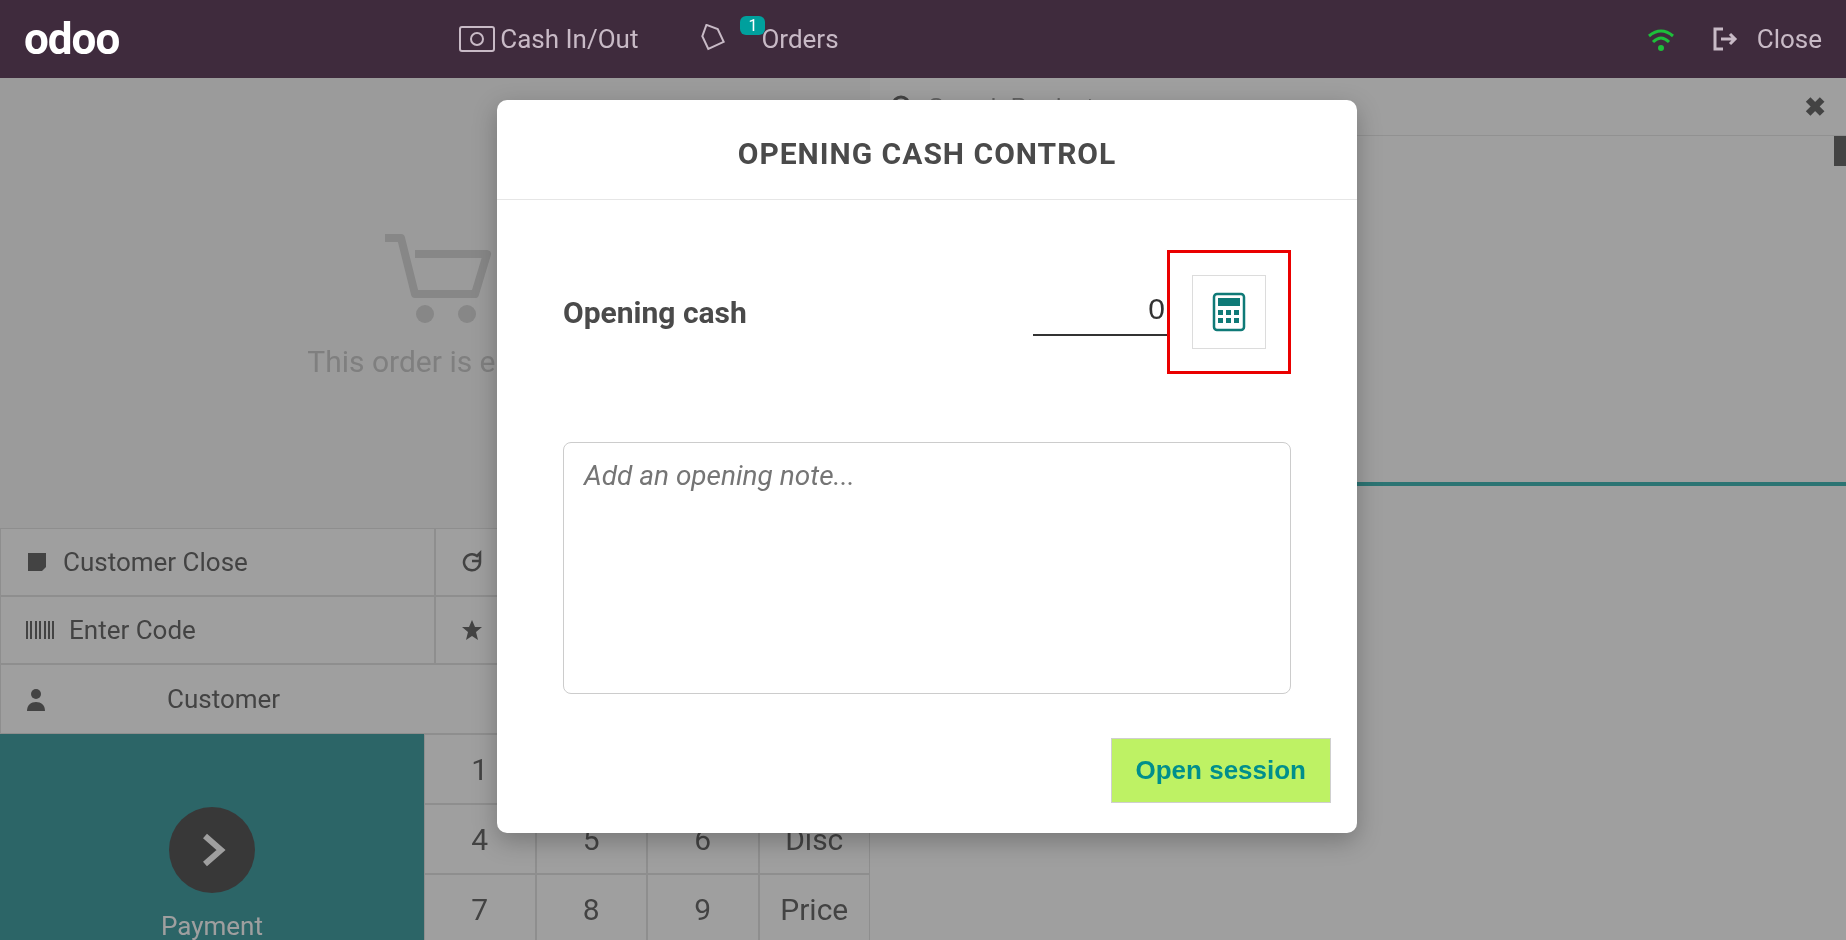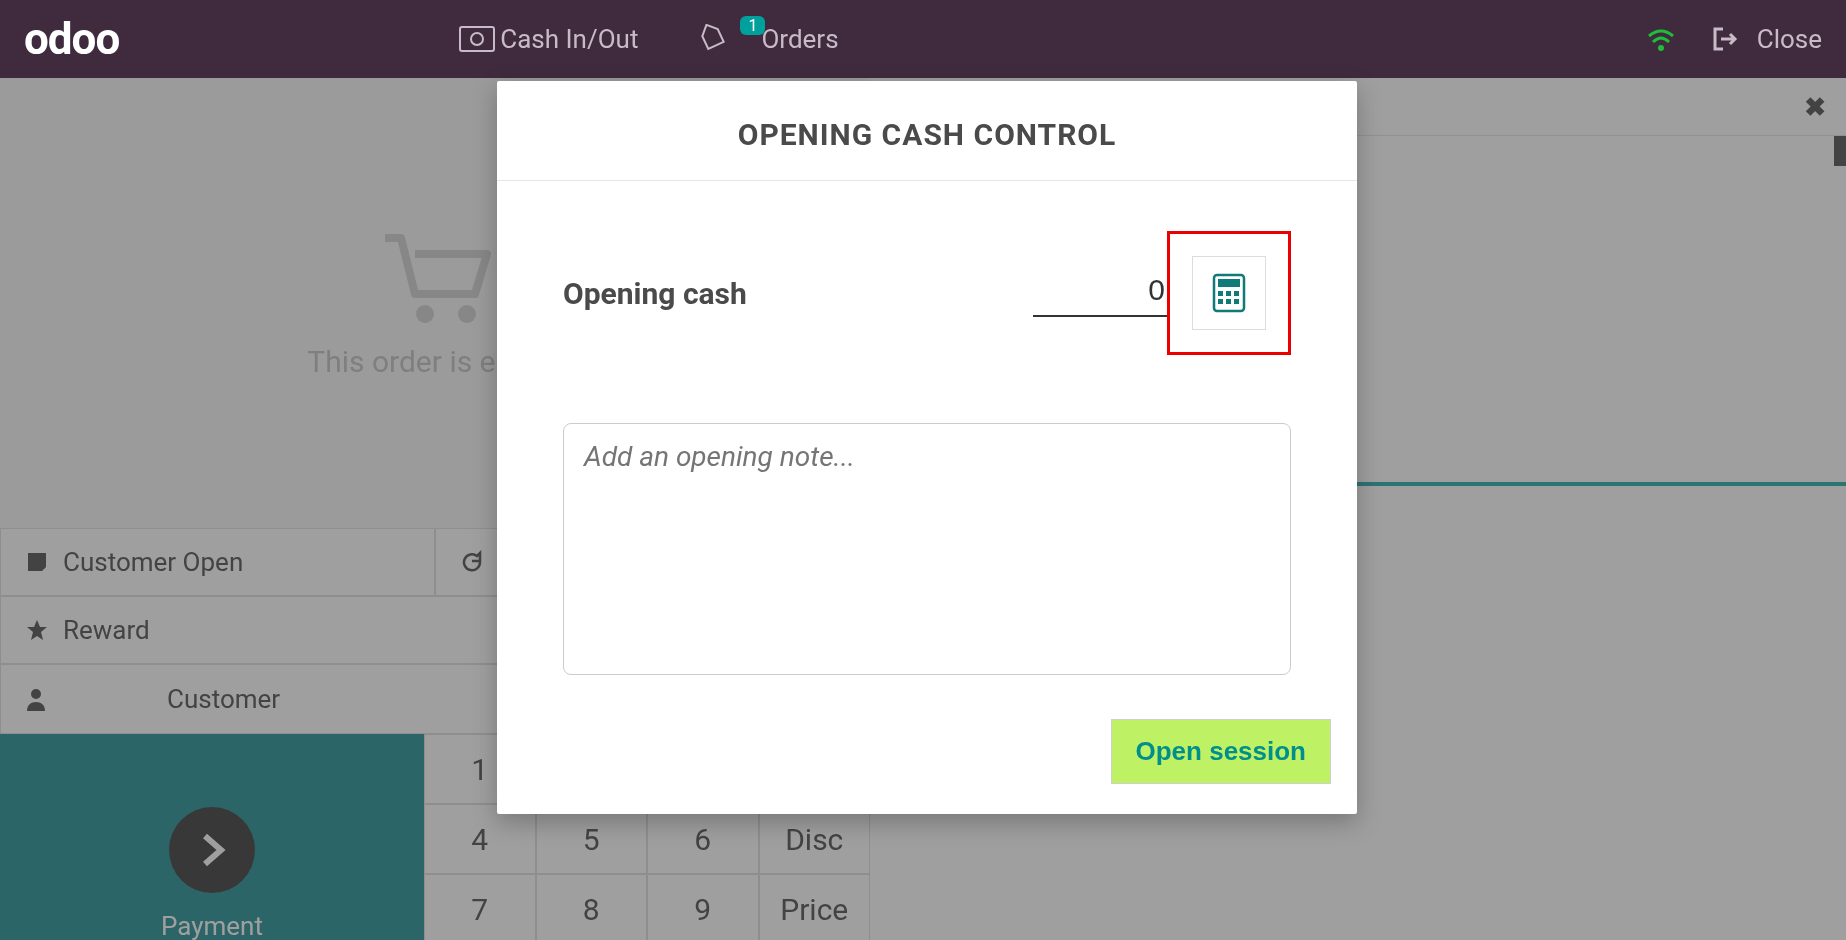--- a/index.html
+++ b/index.html
@@ -64,21 +64,21 @@
   .divider-green { height:4px; background:#00a09d; margin:0;}
   .prod-grid { padding:0 0 0 0; display:flex; gap:0;}
   .prod-card { width:228px; border-right:1px solid #e0e0e0; padding:6px;}
   .prod-img { width:100%; height:172px; background:#eee; border-radius:8px;}
   .prod-img.burger { background:linear-gradient(#f6c24a 40%, #8b4513 60%, #5d7a2e 80%);}
   .prod-name { font-size:22px; margin:8px 0 2px; color:#333;}
   .prod-price { font-size:22px; color:#333;}
 
   
   .overlay { position:absolute; top:78px; left:0; right:0; bottom:0; background:rgba(80,80,80,0.55);}
-  .modal { position:absolute; top:81px; left:497px; width:860px; background:#fff; box-shadow:0 8px 24px rgba(0,0,0,0.25); border-radius:2px;}
+  .modal { position:absolute; top:100px; left:497px; width:860px; background:#fff; box-shadow:0 8px 24px rgba(0,0,0,0.25); border-radius:10px;}
   .modal-title { text-align:center; font-size:30px; font-weight:700; color:#4a4a4a; padding:36px 0 28px; letter-spacing:1px; border-bottom:1px solid #e6e6e6;}
   .modal-body { padding:50px 66px 20px;}
   .cash-row { display:flex; align-items:center; margin-bottom:68px;}
   .cash-label { font-size:30px; font-weight:700; color:#4a4a4a; flex:1;}
   .cash-input { width:134px; border:none; border-bottom:2px solid #333; text-align:right; font-size:30px; padding:4px 2px 8px; outline:none; color:#333;}
   .calc-highlight { border:3px solid #ea0000; padding:22px; }
   .calc-btn { width:74px; height:74px; border:1px solid #dcdcdc; display:flex; align-items:center; justify-content:center; font-size:30px; color:#006b6b; cursor:pointer;}
   .note-area { width:100%; height:252px; border:1px solid #ccc; border-radius:8px; font-size:28px; color:#999; padding:16px 20px; font-style:italic; resize:none; outline:none; font-family:inherit;}
   .modal-footer { display:flex; justify-content:flex-end; padding:20px 26px 30px;}
   .btn-open { background:#bef264; border:1px solid #cfcfcf; color:#008f8c; font-size:26px; font-weight:600; padding:16px 24px; cursor:pointer;}
@@ -127,30 +127,44 @@
           <circle cx="50" cy="86" r="9" fill="#c9c9c9"></circle>
           <circle cx="92" cy="86" r="9" fill="#c9c9c9"></circle>
         </svg>
       <span>This order is empty</span>
     </div>
     <div class="action-row1">
       <div class="act-btn">
         <svg width="24" height="24">
             <path d="M3 3h18v14l-4 4H3z" fill="#333"></path>
           </svg>
-        <span>Customer Open</span>
+        <span>Customer Close</span>
       </div>
       <div class="act-btn">
         <svg width="24" height="24">
             <path d="M20 12a8 8 0 1 1-3-6l3-3v8h-8" fill="none" stroke="#333" stroke-width="2.5"></path>
           </svg>
         <span>Refund</span>
       </div>
     </div>
     <div class="action-row2">
+      <div class="act-btn">
+        <svg width="30" height="22">
+            <g stroke="#333" stroke-width="2">
+              <line x1="2" y1="2" x2="2" y2="20"></line>
+              <line x1="6" y1="2" x2="6" y2="20"></line>
+              <line x1="11" y1="2" x2="11" y2="20"></line>
+              <line x1="15" y1="2" x2="15" y2="20"></line>
+              <line x1="20" y1="2" x2="20" y2="20"></line>
+              <line x1="24" y1="2" x2="24" y2="20"></line>
+              <line x1="28" y1="2" x2="28" y2="20"></line>
+            </g>
+          </svg>
+        <span>Enter Code</span>
+      </div>
       <div class="act-btn">
         <svg width="24" height="24">
             <path d="M12 2l3 7h7l-6 5 2 8-6-4-6 4 2-8-6-5h7z" fill="#333"></path>
           </svg>
         <span>Reward</span>
       </div>
     </div>
     <div class="customer-row">
       <svg width="22" height="24">
           <circle cx="11" cy="7" r="5" fill="#333"></circle>

